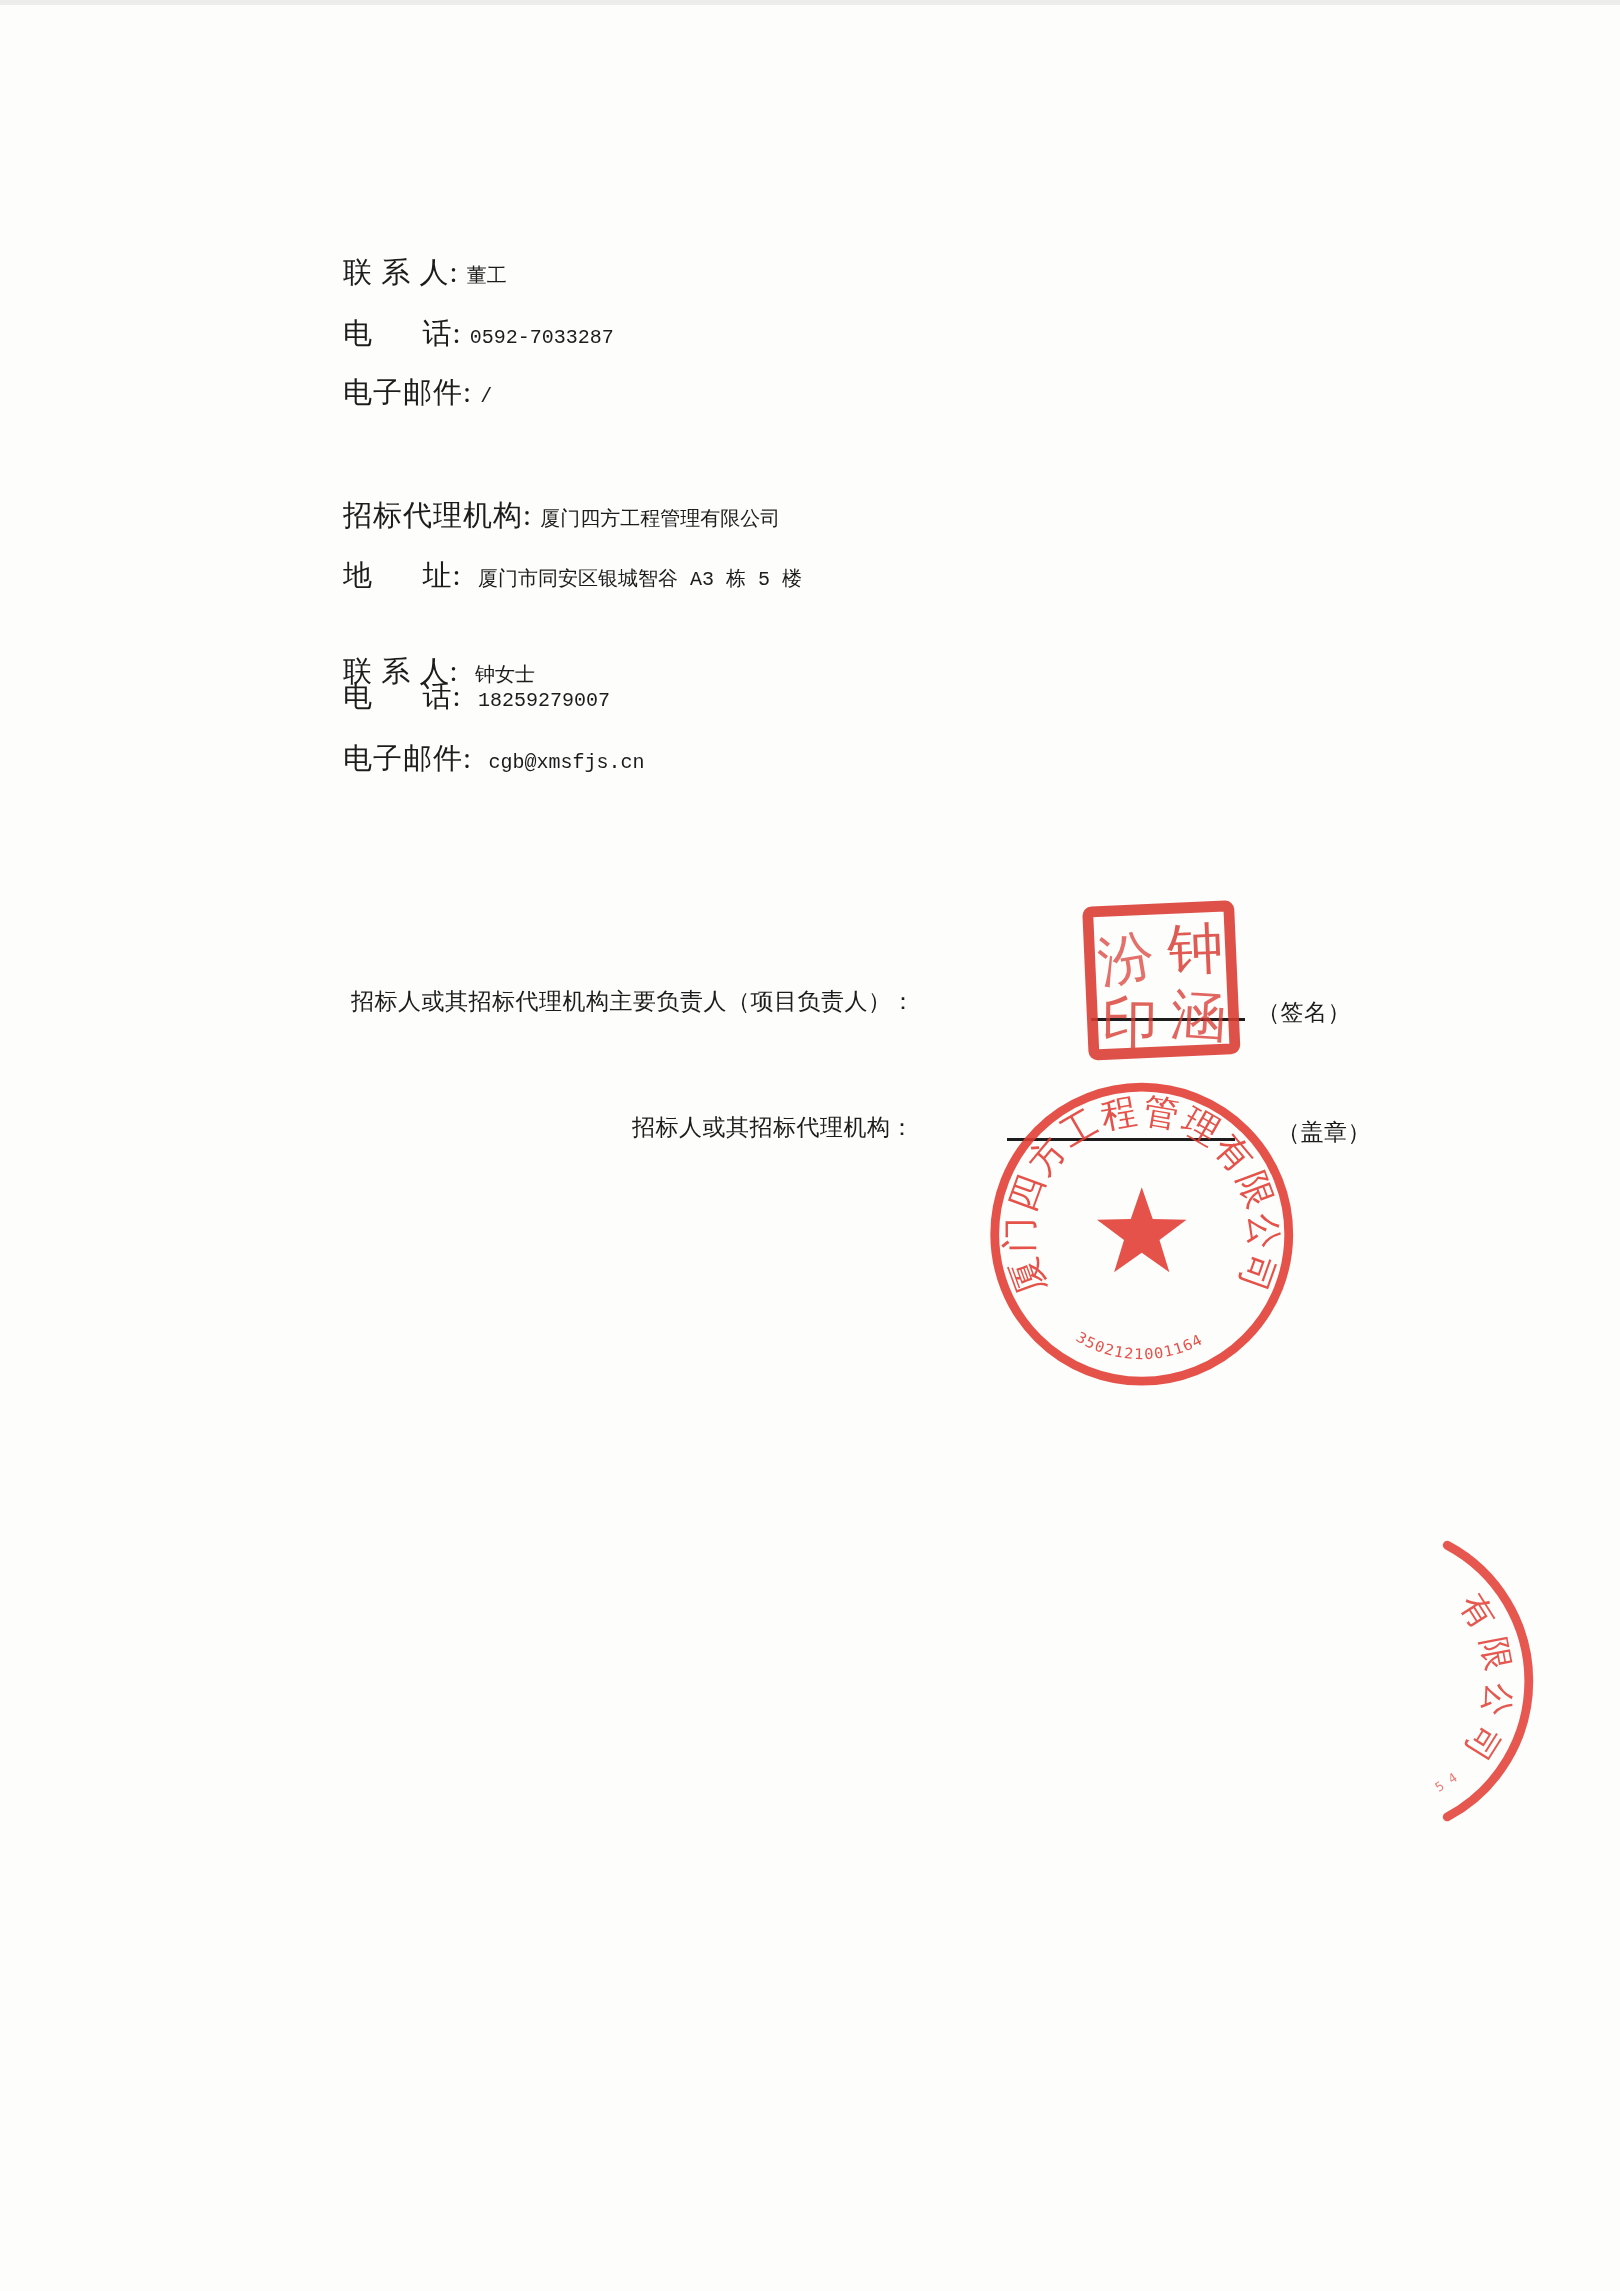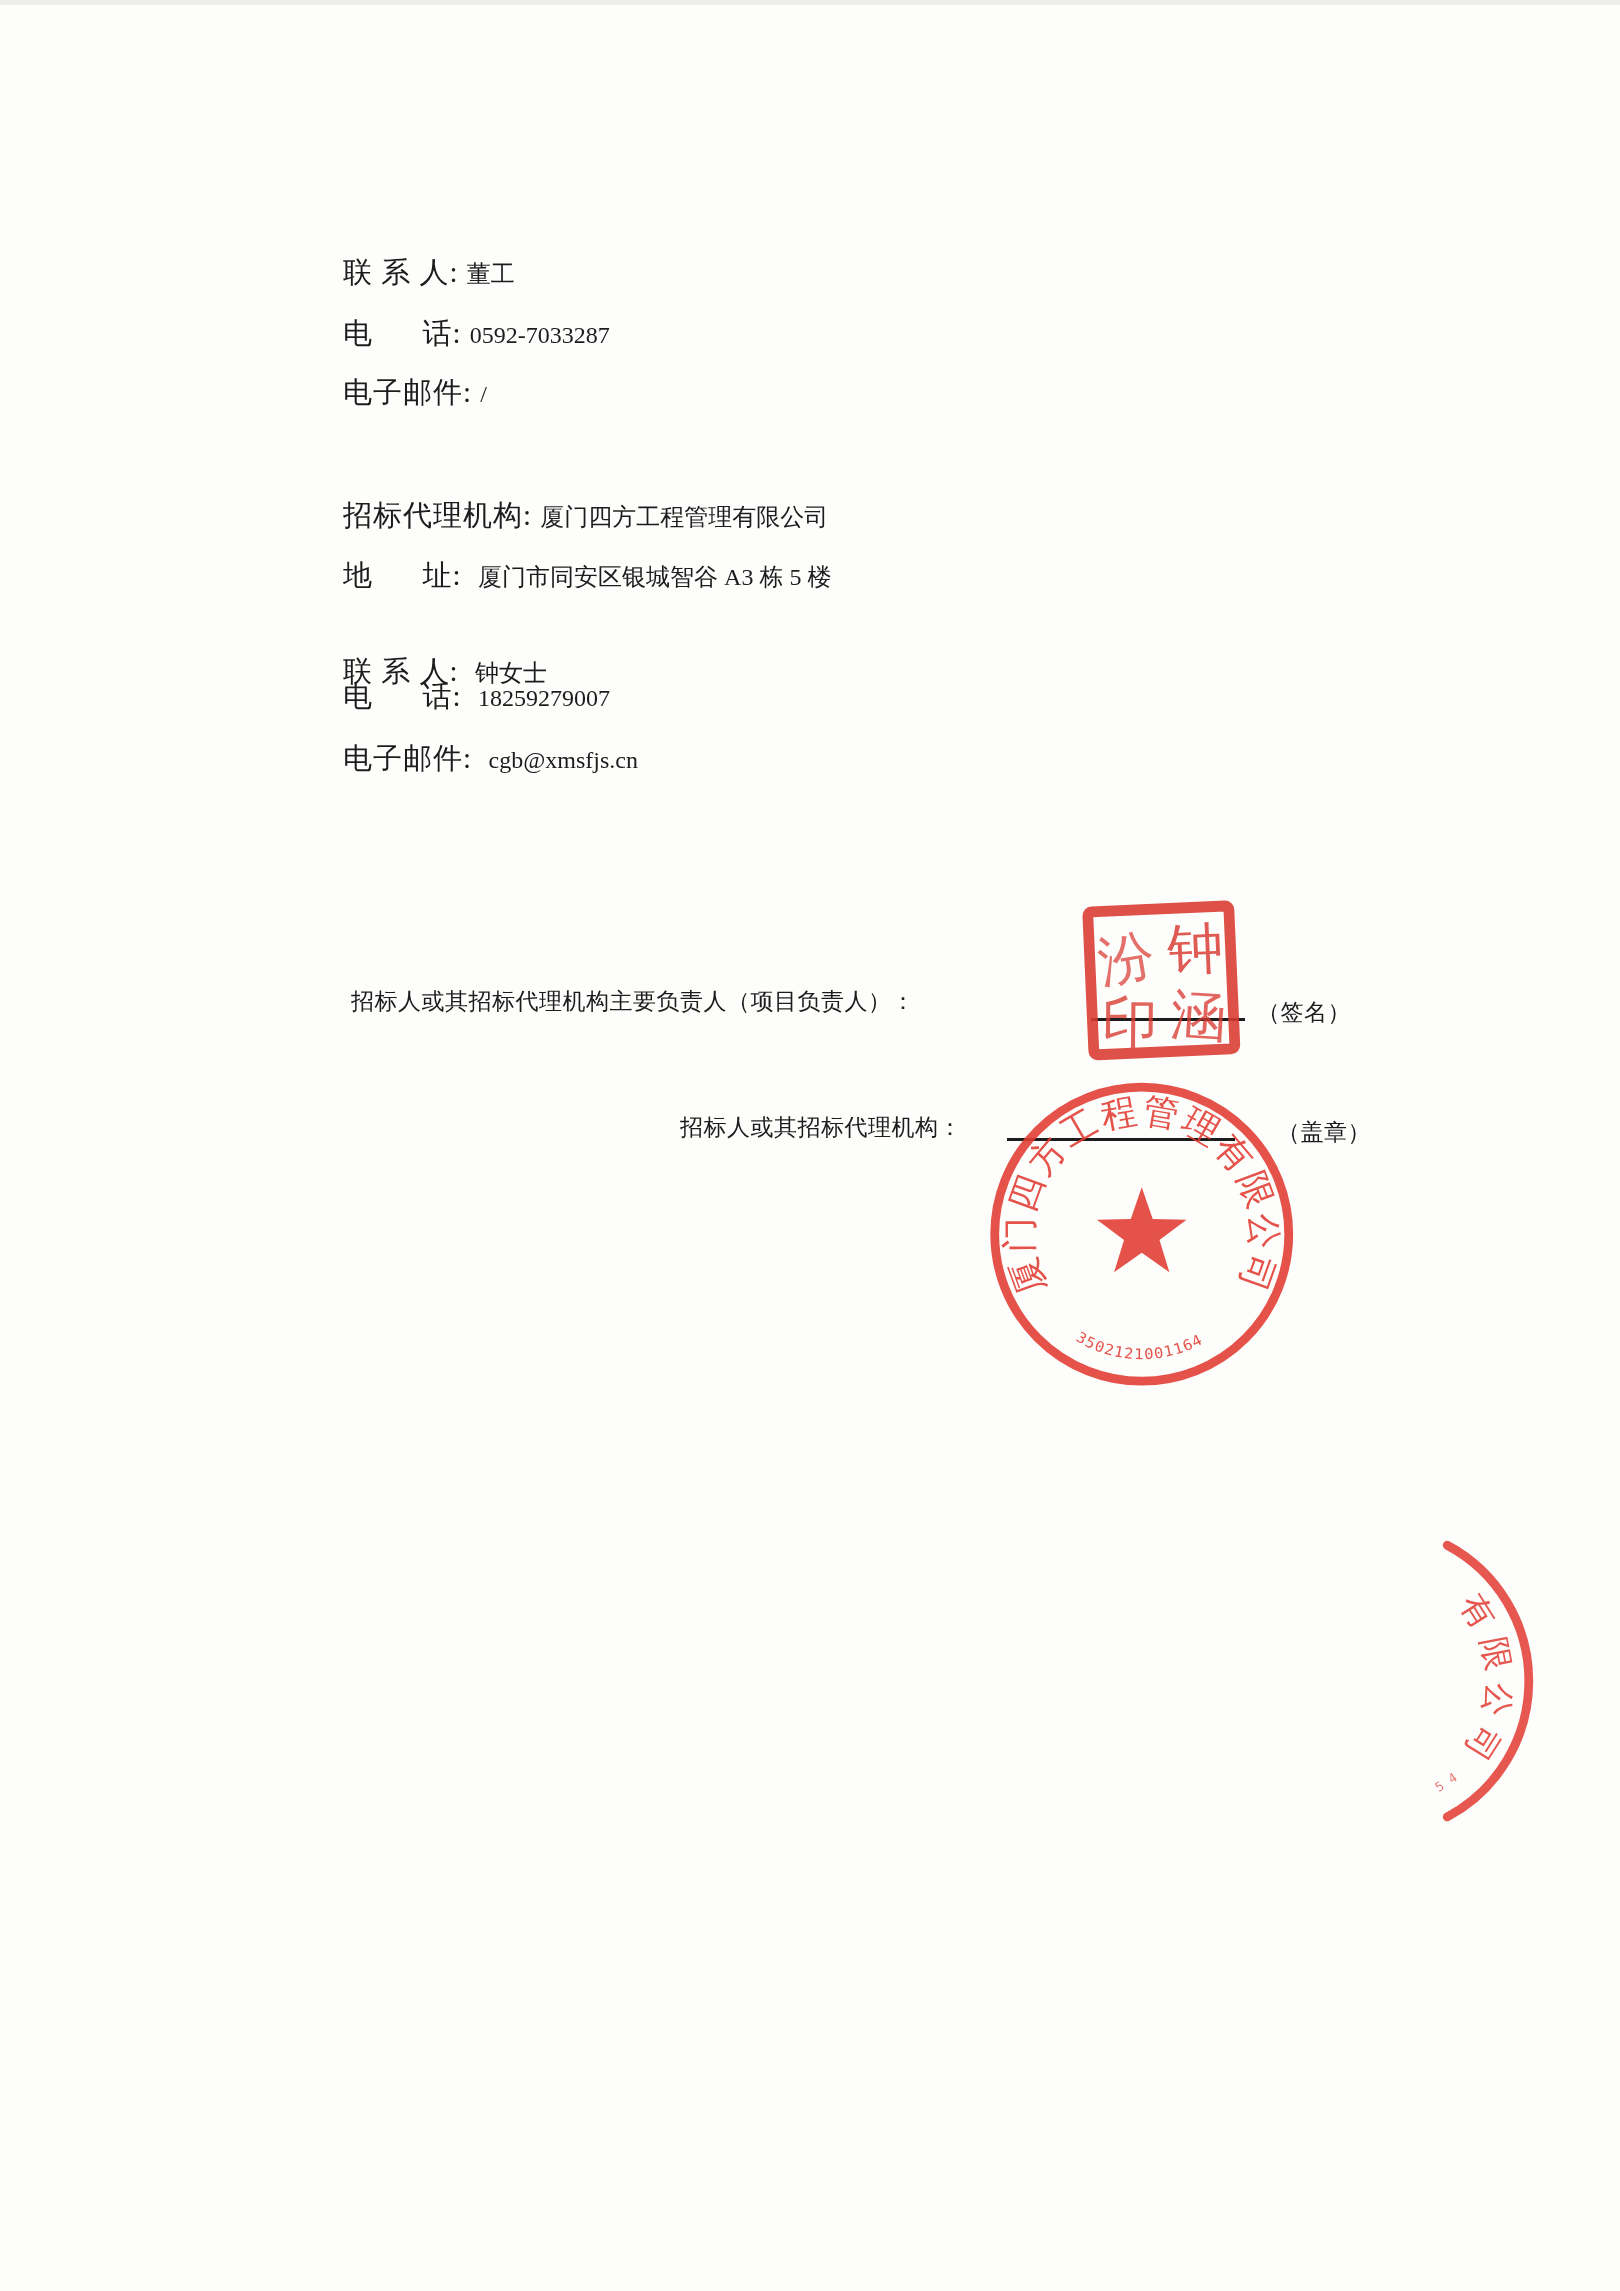--- a/index.html
+++ b/index.html
@@ -14,22 +14,22 @@
     position:absolute;left:0;top:0;width:1620px;height:4.9px;
     background:#ededeb;
   }
   .row{
     position:absolute;left:343px;height:39px;line-height:39px;
     font-size:29px;letter-spacing:1px;white-space:pre;
   }
   .row .lbl{white-space:pre;text-align:center;}
   .row .val{
     white-space:pre;
-    font-family:Liberation Serif, serif;
-    font-size:24px;letter-spacing:0;
+    font-family:Liberation Mono, monospace;
+    font-size:20px;letter-spacing:0;
   }
   .sigline{
     position:absolute;height:39px;line-height:39px;
     font-size:23px;letter-spacing:0.5px;white-space:pre;z-index:1;
   }
   .underline{
     position:absolute;height:2.9px;background:#1d1d1d;z-index:2;
   }
   #seal-layer{
     position:absolute;left:0;top:0;z-index:3;pointer-events:none;
@@ -49,21 +49,21 @@
 <div class="row" style="top:496px"><span class="lbl">招标代理机构: </span><span class="val">厦门四方工程管理有限公司</span></div>
 <div class="row" style="top:556px"><span class="lbl">地      址:  </span><span class="val">厦门市同安区银城智谷 A3 栋 5 楼</span></div>
 <div class="row" style="top:652px"><span class="lbl">联 系 人:  </span><span class="val">钟女士</span></div>
 <div class="row" style="top:677px"><span class="lbl">电      话:  </span><span class="val">18259279007</span></div>
 <div class="row" style="top:739px"><span class="lbl">电子邮件:  </span><span class="val">cgb@xmsfjs.cn</span></div>
 
 <div class="sigline" style="left:351px;top:982px">招标人或其招标代理机构主要负责人（项目负责人）：</div>
 <div class="underline" style="left:1091px;top:1018px;width:154px"></div>
 <div class="sigline" style="left:1257px;top:993px">（签名）</div>
 
-<div class="sigline" style="left:680px;top:1108px">招标人或其招标代理机构：</div>
+<div class="sigline" style="left:632px;top:1108px">招标人或其招标代理机构：</div>
 <div class="underline" style="left:1007px;top:1138px;width:228px"></div>
 <div class="sigline" style="left:1277px;top:1113px">（盖章）</div>
 
 <svg id="seal-layer" width="1620" height="2292" viewBox="0 0 1653 2338">
   <defs>
     <path id="arc-company-name" d="M 1068 1314 A 112 112 0 1 1 1262 1314" fill="none"></path>
     <path id="arc-company-number" d="M 1097 1367 A 128 128 0 0 0 1233 1367" fill="none"></path>
     <path id="arc-partial-text" d="M 1476.9 1626.9 A 115 115 0 0 1 1476.9 1803.1" fill="none"></path>
   </defs>
 

